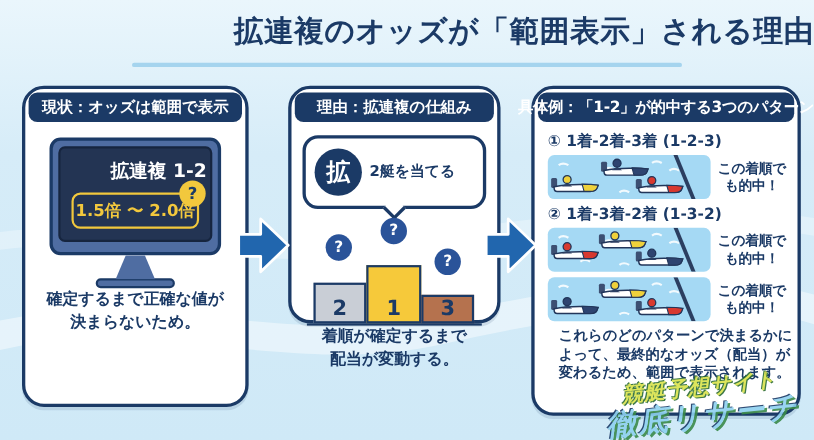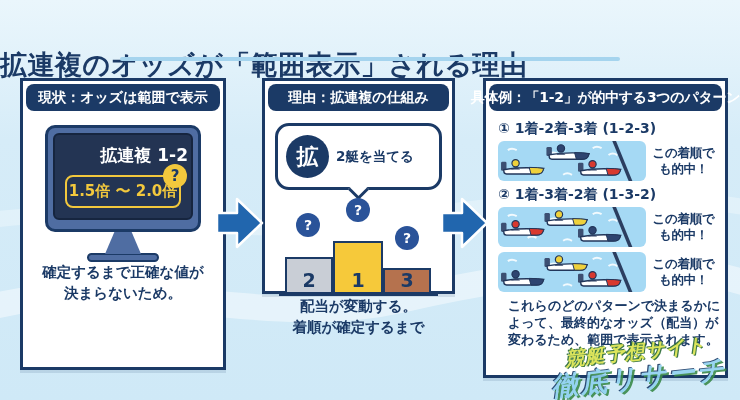--- a/index.html
+++ b/index.html
@@ -5,26 +5,26 @@
   :root{
     --navy:#1b3a66; --arrow-blue:#2166ae; --page-bg:#cfe9f7; --underline:#a5d4ee;
     --yellow:#f2c83d; --monitor-bezel:#4f6da2; --screen:#233453; --strip-bg:#a5d9f4;
     --podium-silver:#c9ced6; --podium-gold:#f6c93a; --podium-bronze:#b5724e;
   }
   *{box-sizing:border-box; margin:0; padding:0;}
   body{background:#fff; font-family:"DejaVu Sans","Liberation Sans",sans-serif;}
   .stage{position:relative; width:740px; height:400px; overflow:hidden;
          background:linear-gradient(180deg,#eaf6fc 0%, #d6ecf8 35%, var(--page-bg) 100%);}
   .bg-waves{position:absolute; inset:0; z-index:0;}
-  .main-title{position:absolute; top:10px; left:0; width:100%; text-align:left;
-              font-size:27px; font-weight:bold; color:var(--navy); letter-spacing:.5px; z-index:2;margin-top:37px;}
+  .main-title{position:absolute; top:10px; left:0; width:100%; text-align:right;
+              font-size:27px; font-weight:bold; color:var(--navy); letter-spacing:.5px; z-index:2;}
   .title-underline{position:absolute; top:57px; left:120px; width:500px; height:4px;
                    border-radius:2px; background:var(--underline); z-index:2;}
   .card{position:absolute; top:78px; background:#fff; border:3px solid var(--navy);
-        border-radius:0; z-index:2; box-shadow:0 3px 0 rgba(27,58,102,.12);}
+        border-radius:20px; z-index:2; box-shadow:0 3px 0 rgba(27,58,102,.12);}
   .card-1{left:20px; width:206px; height:292px;}
   .card-2{left:262px; width:193px; height:216px;}
   .card-3{left:483px; width:245px; height:300px;}
   .card-header{margin:3px; height:27px; background:var(--navy); color:#fff; border-radius:8px;
                display:flex; align-items:center; justify-content:center;
                font-weight:bold; font-size:14px; white-space:nowrap;}
   .card-3 .card-header{font-size:14px; letter-spacing:-.3px;}
 
   
   .monitor-wrap{margin-top:14px; display:flex; flex-direction:column; align-items:center;}
@@ -144,22 +144,22 @@
     <div class="podium">
       <div class="qmark qmark-left">?</div>
       <div class="qmark qmark-center">?</div>
       <div class="qmark qmark-right">?</div>
       <div class="block block-2">2</div>
       <div class="block block-1">1</div>
       <div class="block block-3">3</div>
       <div class="podium-baseline"></div>
     </div>
     <div class="card-caption">
+      <div>着順が確定するまで</div>
       <div>配当が変動する。</div>
-      <div>着順が確定するまで</div>
     </div>
   </div>
 
   <div class="card card-3">
     <div class="card-header">具体例：「1-2」が的中する3つのパターン</div>
     <div class="patterns">
 
       <div>
         <div class="pattern-label">① 1着-2着-3着 (1-2-3)</div>
         <div class="pattern-row">

